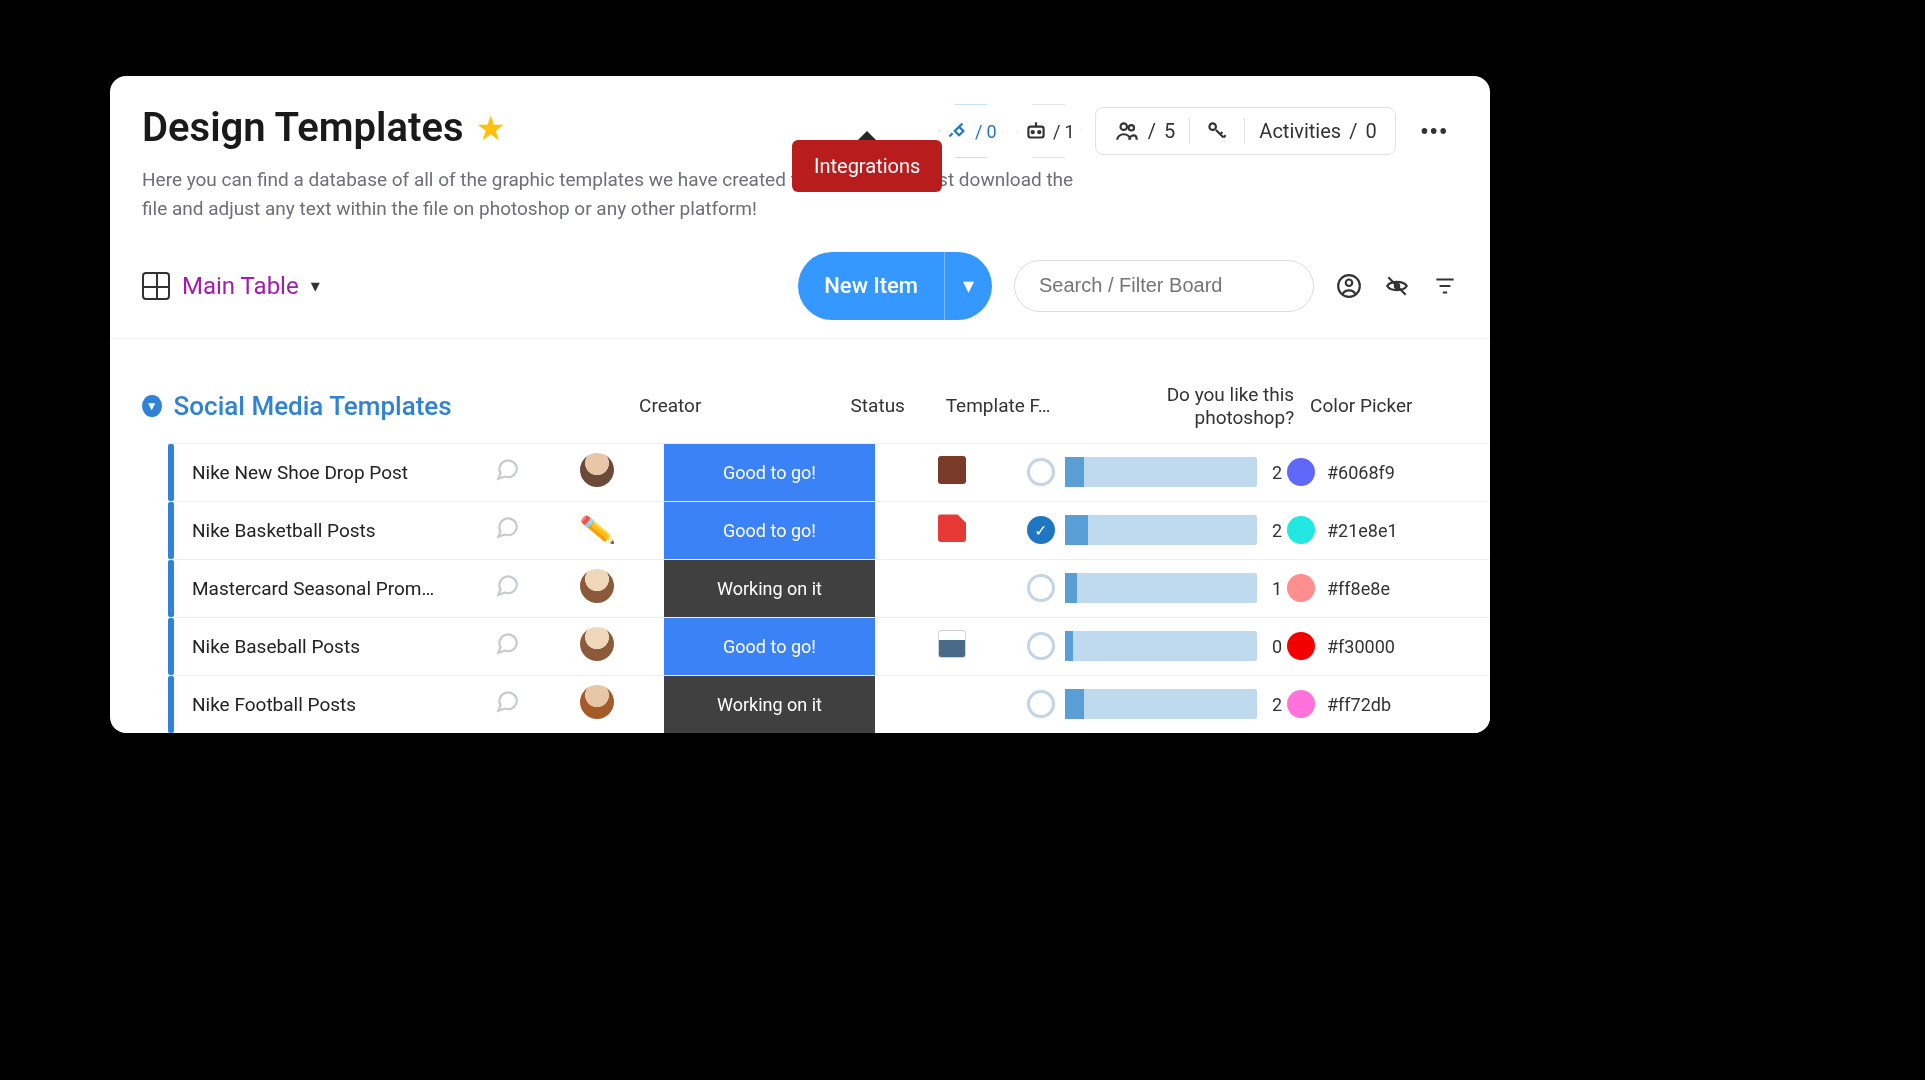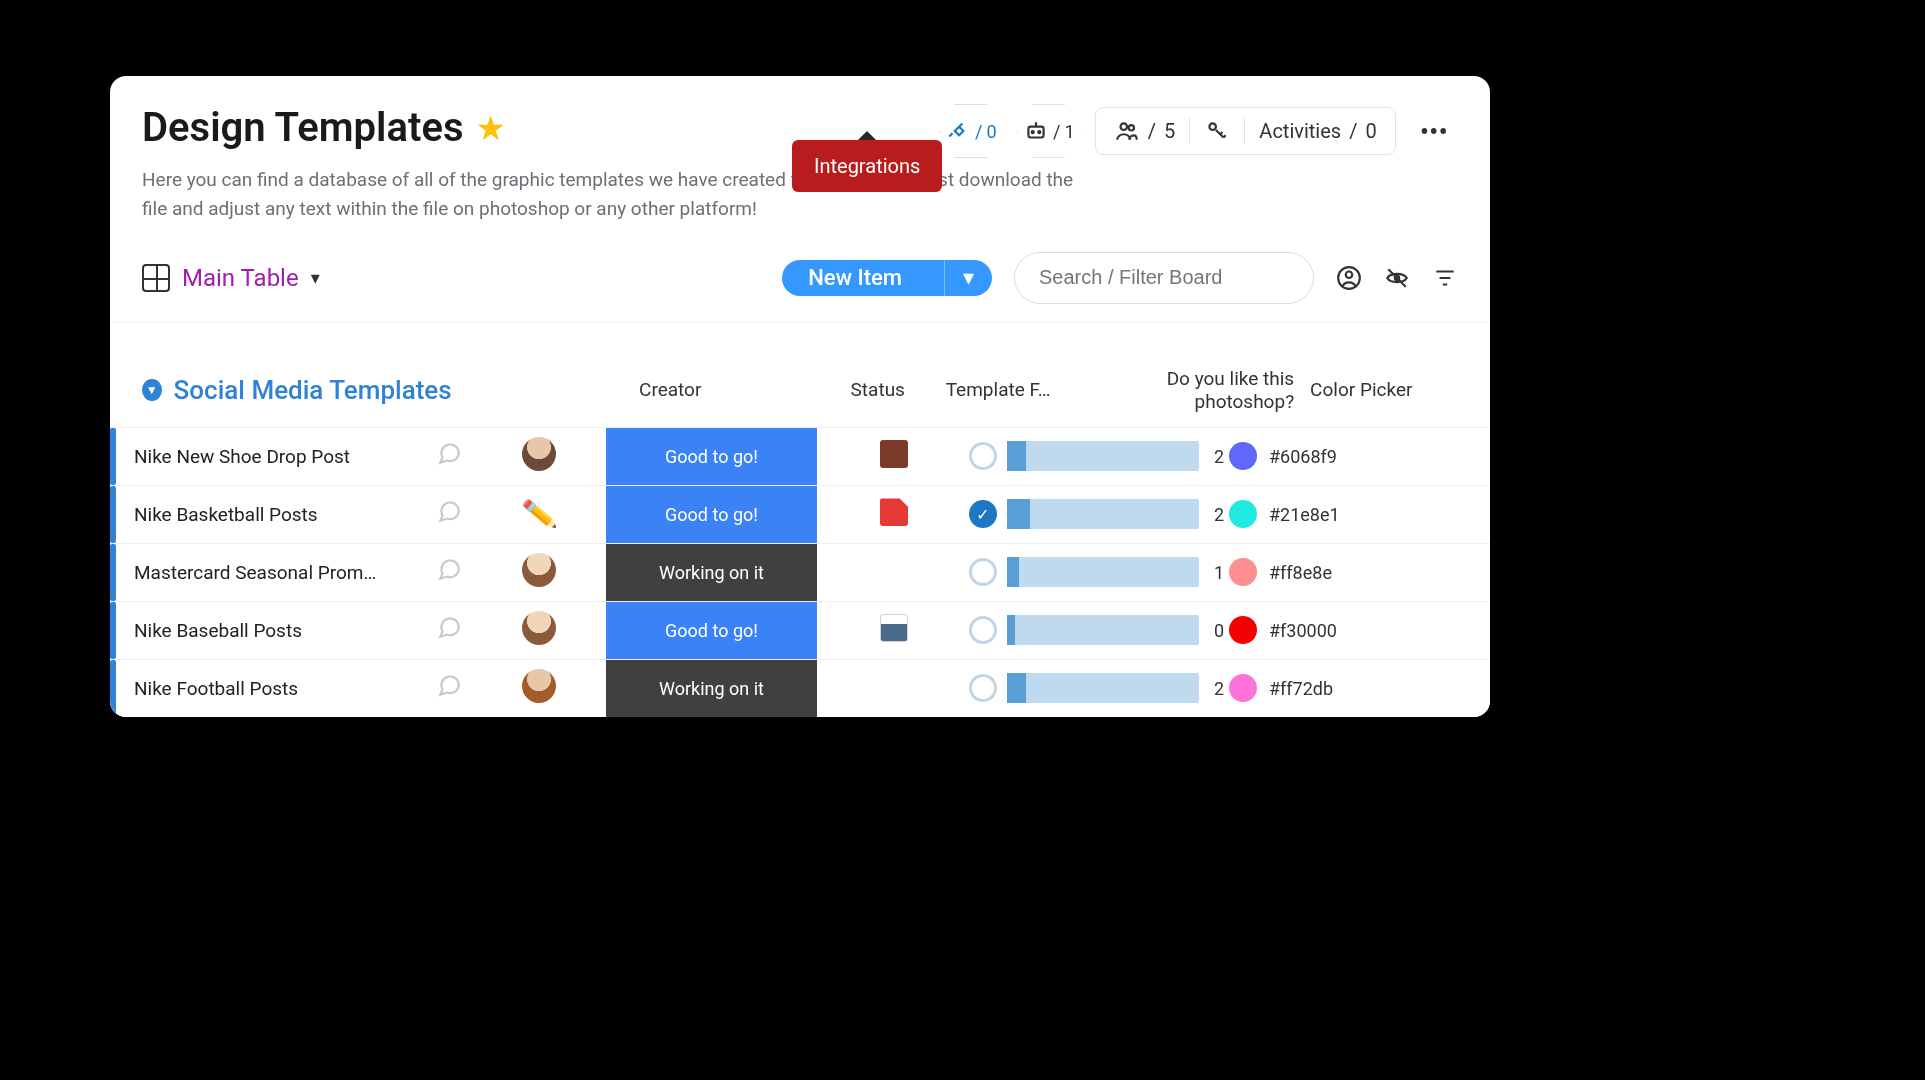--- a/index.html
+++ b/index.html
@@ -108,21 +108,21 @@
     position:relative; display:inline-block;
   }
   .table-icon::before { content:""; position:absolute; top:50%; left:0; right:0; height:2px; background:#333;}
   .table-icon::after { content:""; position:absolute; left:50%; top:0; bottom:0; width:2px; background:#333;}
   .view-label { font-size:24px; color:#a21caf;}
   .chevron-down { font-size:18px; color:#333;}
   .spacer { flex:1; }
   .new-item-btn {
     display:flex; align-items:center;
     background:#3498ff; color:#fff; font-size:22px; font-weight:500;
-    border-radius:999px; overflow:hidden; cursor:pointer; height:36px;gap:16px;
+    border-radius:999px; overflow:hidden; cursor:pointer; height:68px;
   }
   .new-item-btn .label { padding:0 26px; }
   .new-item-btn .drop { border-left:1px solid rgba(255,255,255,0.35); padding:0 18px; height:100%; display:flex; align-items:center;}
   .search-input {
     border:1px solid #d9dde3; border-radius:999px;
     height:52px; padding:0 24px; font-size:20px; color:#6b6f76;
     width:300px; background:#fff;
   }
   .tool-icon { font-size:24px; color:#333; cursor:pointer; }
   .group-header {
@@ -135,21 +135,21 @@
     background:#2f82d6; color:#fff; display:flex; align-items:center; justify-content:center;
     font-size:12px; cursor:pointer;
   }
   .group-name { color:#2f82d6; font-size:26px; font-weight:500; flex:0 0 400px;}
   .col-head { color:#333; font-size:19px; text-align:right; }
   .col-creator { width:130px;}
   .col-status { width:215px;}
   .col-file { width:150px; white-space:nowrap; overflow:hidden; text-overflow:ellipsis;}
   .col-vote { width:260px;}
   .col-color { width:170px; text-align:left; padding-left:4px;}
-  .rows { }
+  .rows { padding-left:58px; }
   .row {
     display:flex; align-items:center;
     border-top:1px solid #eceef1; height:58px;
     background:#fff;
   }
   .row .bar { width:6px; height:100%; background:#2f82d6; border-radius:2px; margin-right:18px;}
   .row .name { width:290px; font-size:19px; color:#222; white-space:nowrap; overflow:hidden; text-overflow:ellipsis;}
   .row .comment-icon { width:50px; color:#c5c9d0; font-size:26px; cursor:pointer; text-align:center;}
   .row .creator { width:130px; text-align:center;}
   .avatar { width:34px; height:34px; border-radius:50%; display:inline-block;}

